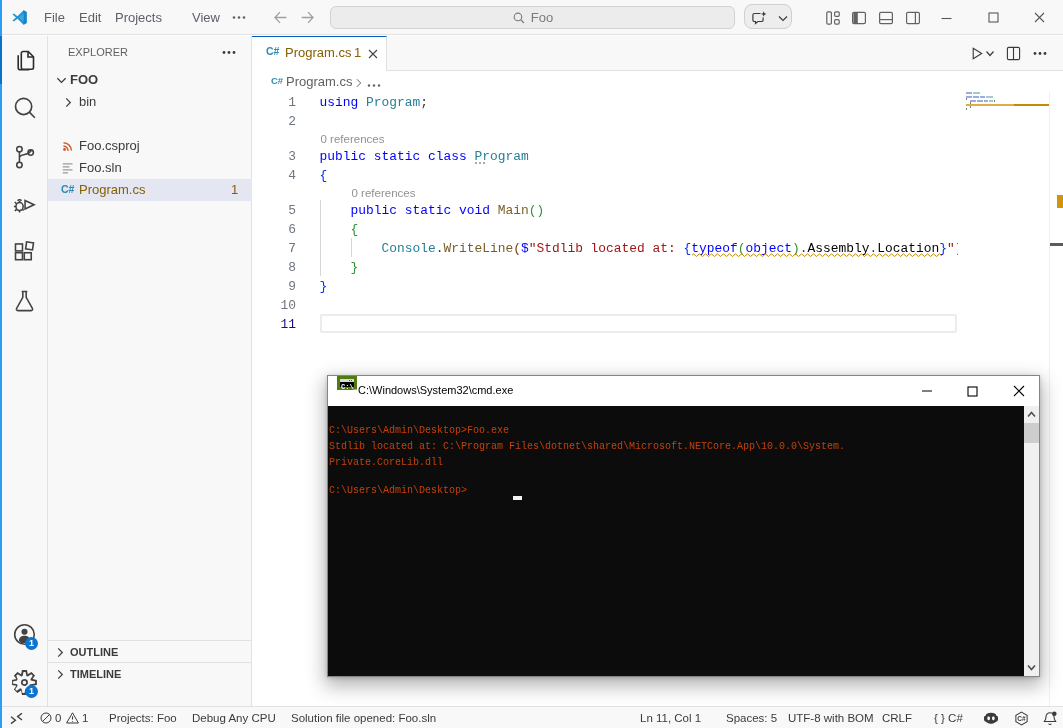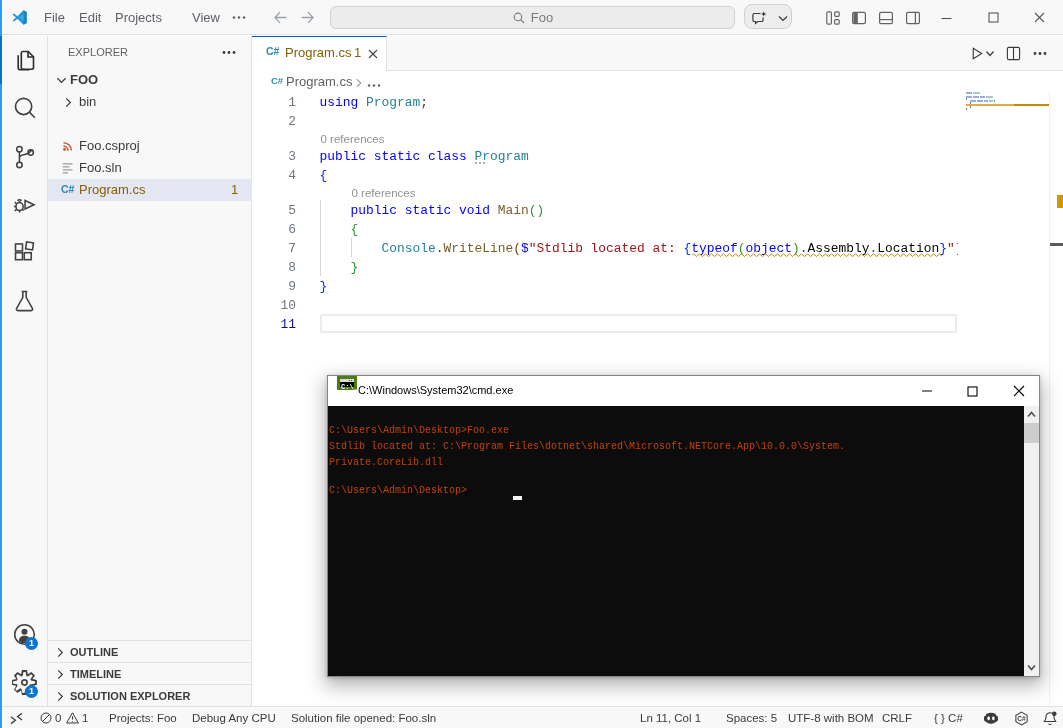--- a/index.html
+++ b/index.html
@@ -183,26 +183,20 @@
     <svg class="abs" style="left:8px;top:6px" width="9" height="11" viewBox="0 0 9 12" fill="none" stroke="#3b3b3b" stroke-width="1.3">
         <path d="m2 1.5 4.5 4.5L2 10.5"></path>
       </svg>
     <span class="abs" style="left:22px;top:5px">OUTLINE</span>
     </div>
   <div class="sect" style="top:626px">
     <svg class="abs" style="left:8px;top:6px" width="9" height="11" viewBox="0 0 9 12" fill="none" stroke="#3b3b3b" stroke-width="1.3">
         <path d="m2 1.5 4.5 4.5L2 10.5"></path>
       </svg>
     <span class="abs" style="left:22px;top:5px">TIMELINE</span>
-    </div>
-  <div class="sect" style="top:648px">
-    <svg class="abs" style="left:8px;top:6px" width="9" height="11" viewBox="0 0 9 12" fill="none" stroke="#3b3b3b" stroke-width="1.3">
-        <path d="m2 1.5 4.5 4.5L2 10.5"></path>
-      </svg>
-    <span class="abs" style="left:22px;top:5px">SOLUTION EXPLORER</span>
     </div>
 </div>
 <div id="editor">
   <div id="tabbar">
     <div id="tab1">
       <span class="abs" style="left:14px;top:8px;font-size:10.5px;font-weight:bold;color:#2f8bad">C#</span>
       <span class="abs" style="left:33px;top:8px;font-size:13px;color:#855f00">Program.cs</span>
       <span class="abs" style="left:102px;top:8px;font-size:13px;color:#855f00">1</span>
       <svg class="abs" style="left:116px;top:12px" width="10" height="10" viewBox="0 0 10 10" fill="none" stroke="#424242" stroke-width="1.1">
           <path d="m1 1 8 8M9 1 1 9"></path>

